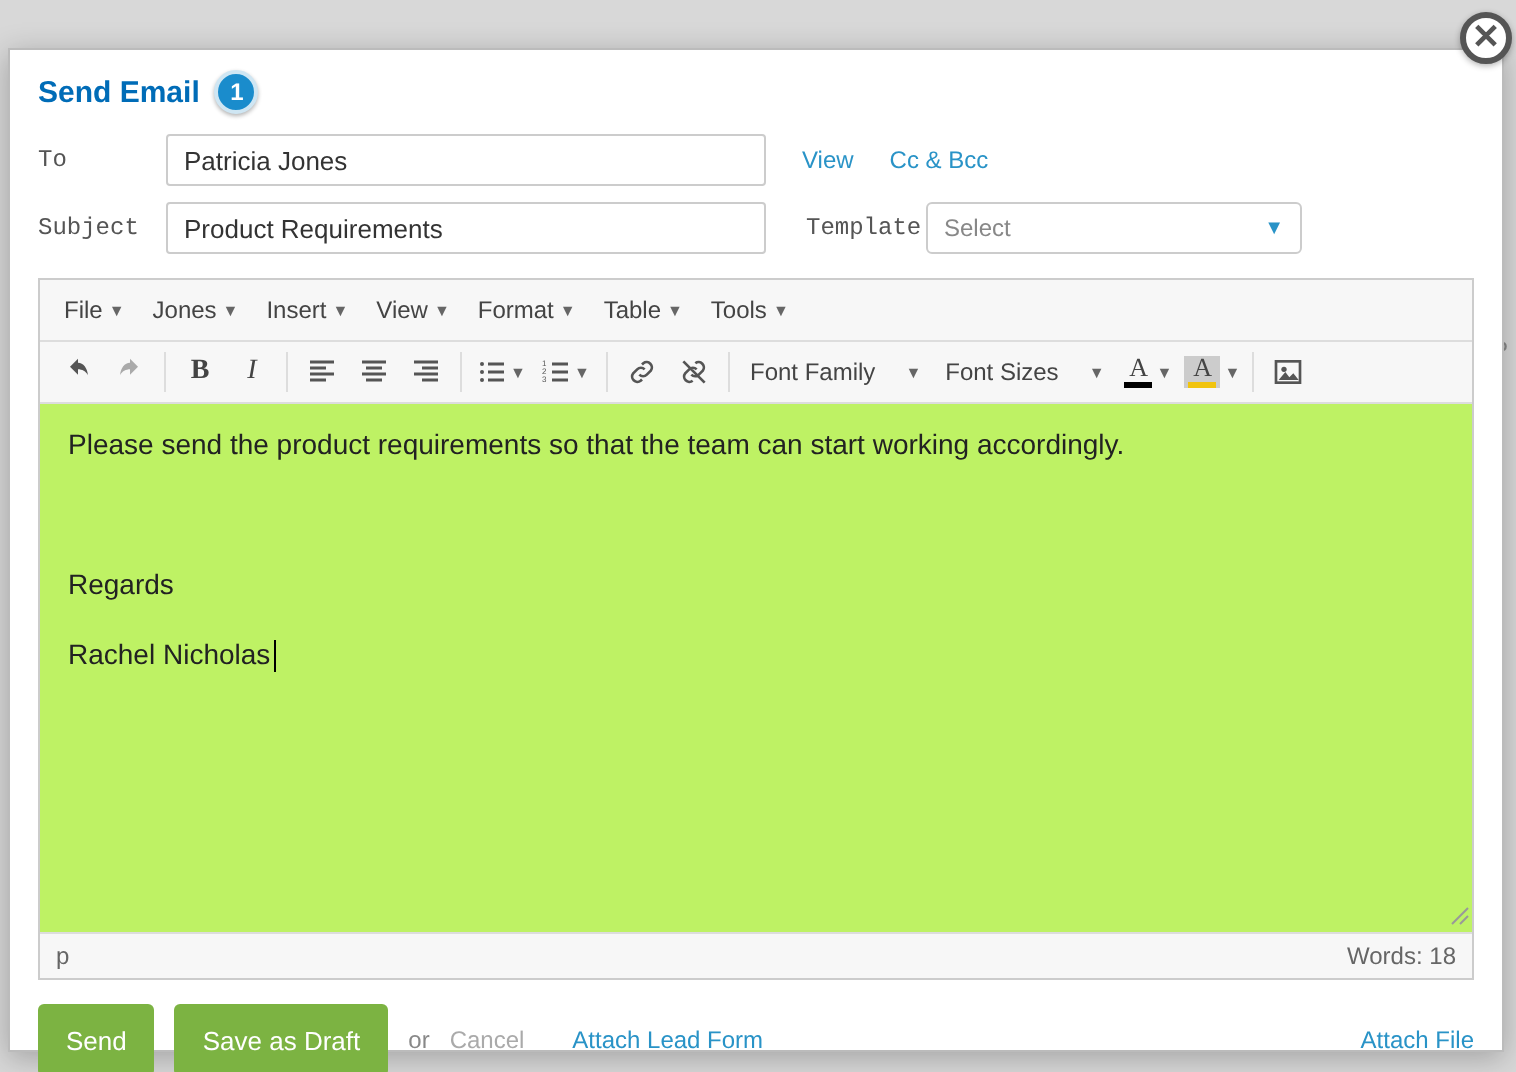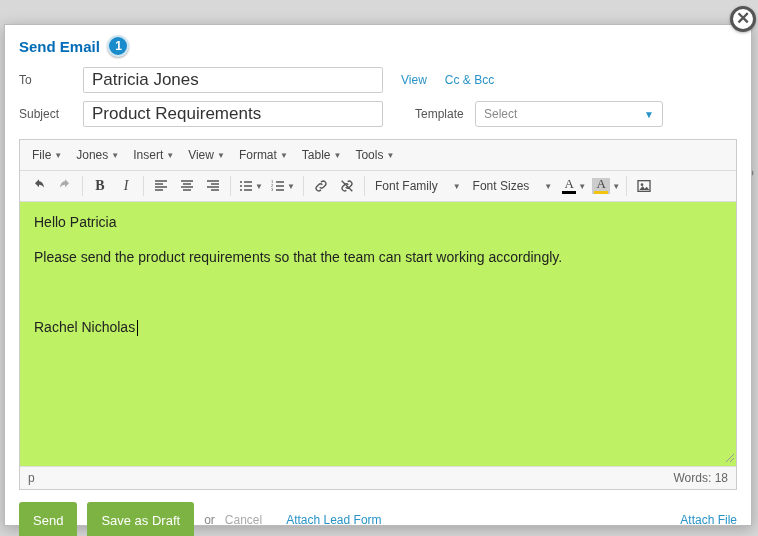--- a/index.html
+++ b/index.html
@@ -72,43 +72,45 @@
   .form-row {
     display: flex;
     align-items: center;
     padding: 4px 14px;
     gap: 8px;
   }
   .form-label {
     width: 56px;
     color: #555;
     font-size: 12px;
+    font-family: Liberation Mono, monospace;
   }
   .text-input {
     border: 1px solid #ccc;
     height: 26px;
     box-sizing: border-box;
     padding: 0 8px;
-    font-size: 17px;
+    font-size: 13px;
     color: #333;
     border-radius: 2px;
   }
   .to-input { width: 300px; }
   .subject-input { width: 300px; }
   .link {
     color: #2993c7;
     font-size: 12px;
     cursor: pointer;
     margin-left: 10px;
   }
   .template-label {
     color: #555;
     font-size: 12px;
-    margin-left: 24px;
+    margin-left: 12px;
     width: 52px;
+    font-family: Liberation Mono, monospace;
   }
   .select-box {
     border: 1px solid #ccc;
     height: 26px;
     width: 188px;
     box-sizing: border-box;
     padding: 0 8px;
     font-size: 12px;
     color: #888;
     border-radius: 3px;
@@ -410,23 +412,23 @@
       <div class="tool-btn">
         <svg width="16" height="16" viewBox="0 0 24 24">
             <rect x="3" y="4" width="18" height="16" fill="none" stroke="#555" stroke-width="2"></rect>
             <circle cx="9" cy="10" r="2" fill="#555"></circle>
             <path fill="#555" d="M5 18l5-6 3 4 3-3 4 5z"></path>
           </svg>
       </div>
     </div>
 
     <div class="editor-body">
-      <p>Hello Patricia</p>
       <p>Please send the product requirements so that the team can start working accordingly.</p>
       <p>&nbsp;</p>
+      <p>Regards</p>
       <p><span>Rachel Nicholas</span><span class="cursor-caret"></span></p>
     </div>
 
     <div class="statusbar">
       <span>p</span>
       <span><span>Words:</span> <span>18</span></span>
       <div class="resize-handle">
         <svg width="12" height="12" viewBox="0 0 12 12">
             <path stroke="#999" stroke-width="1" d="M11 3L3 11M11 7L7 11M11 11l0 0"></path>
           </svg>

